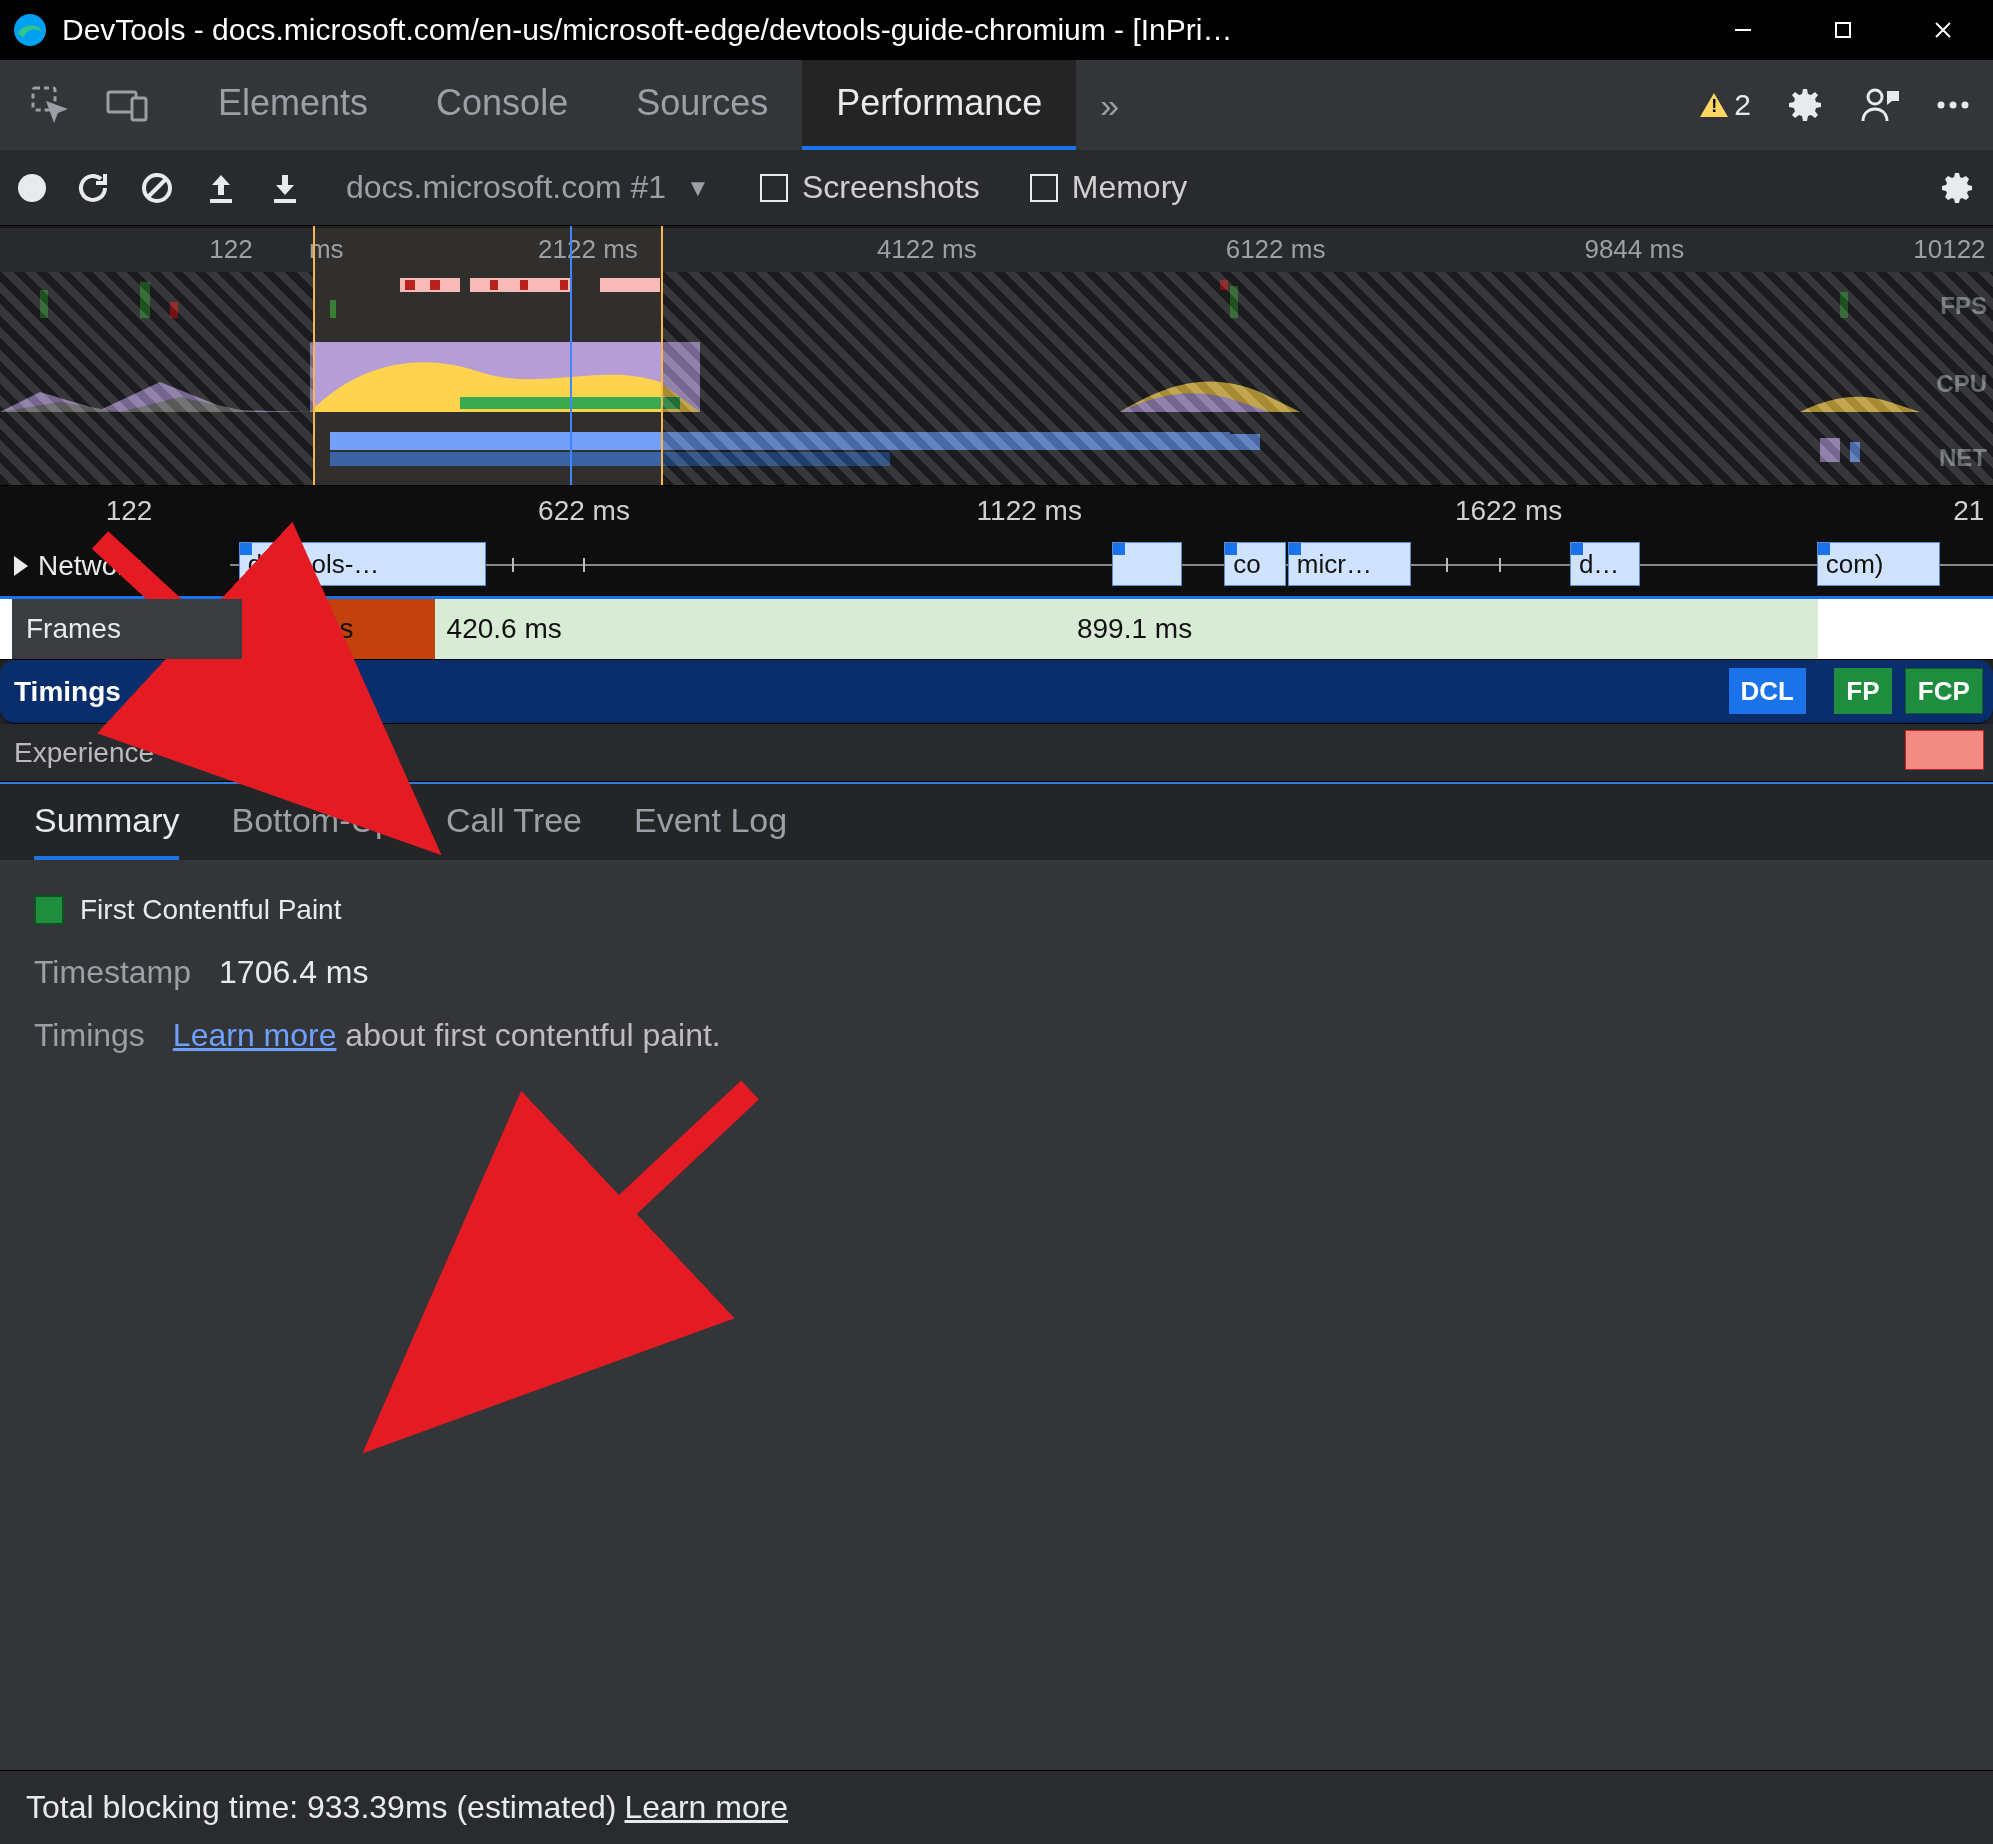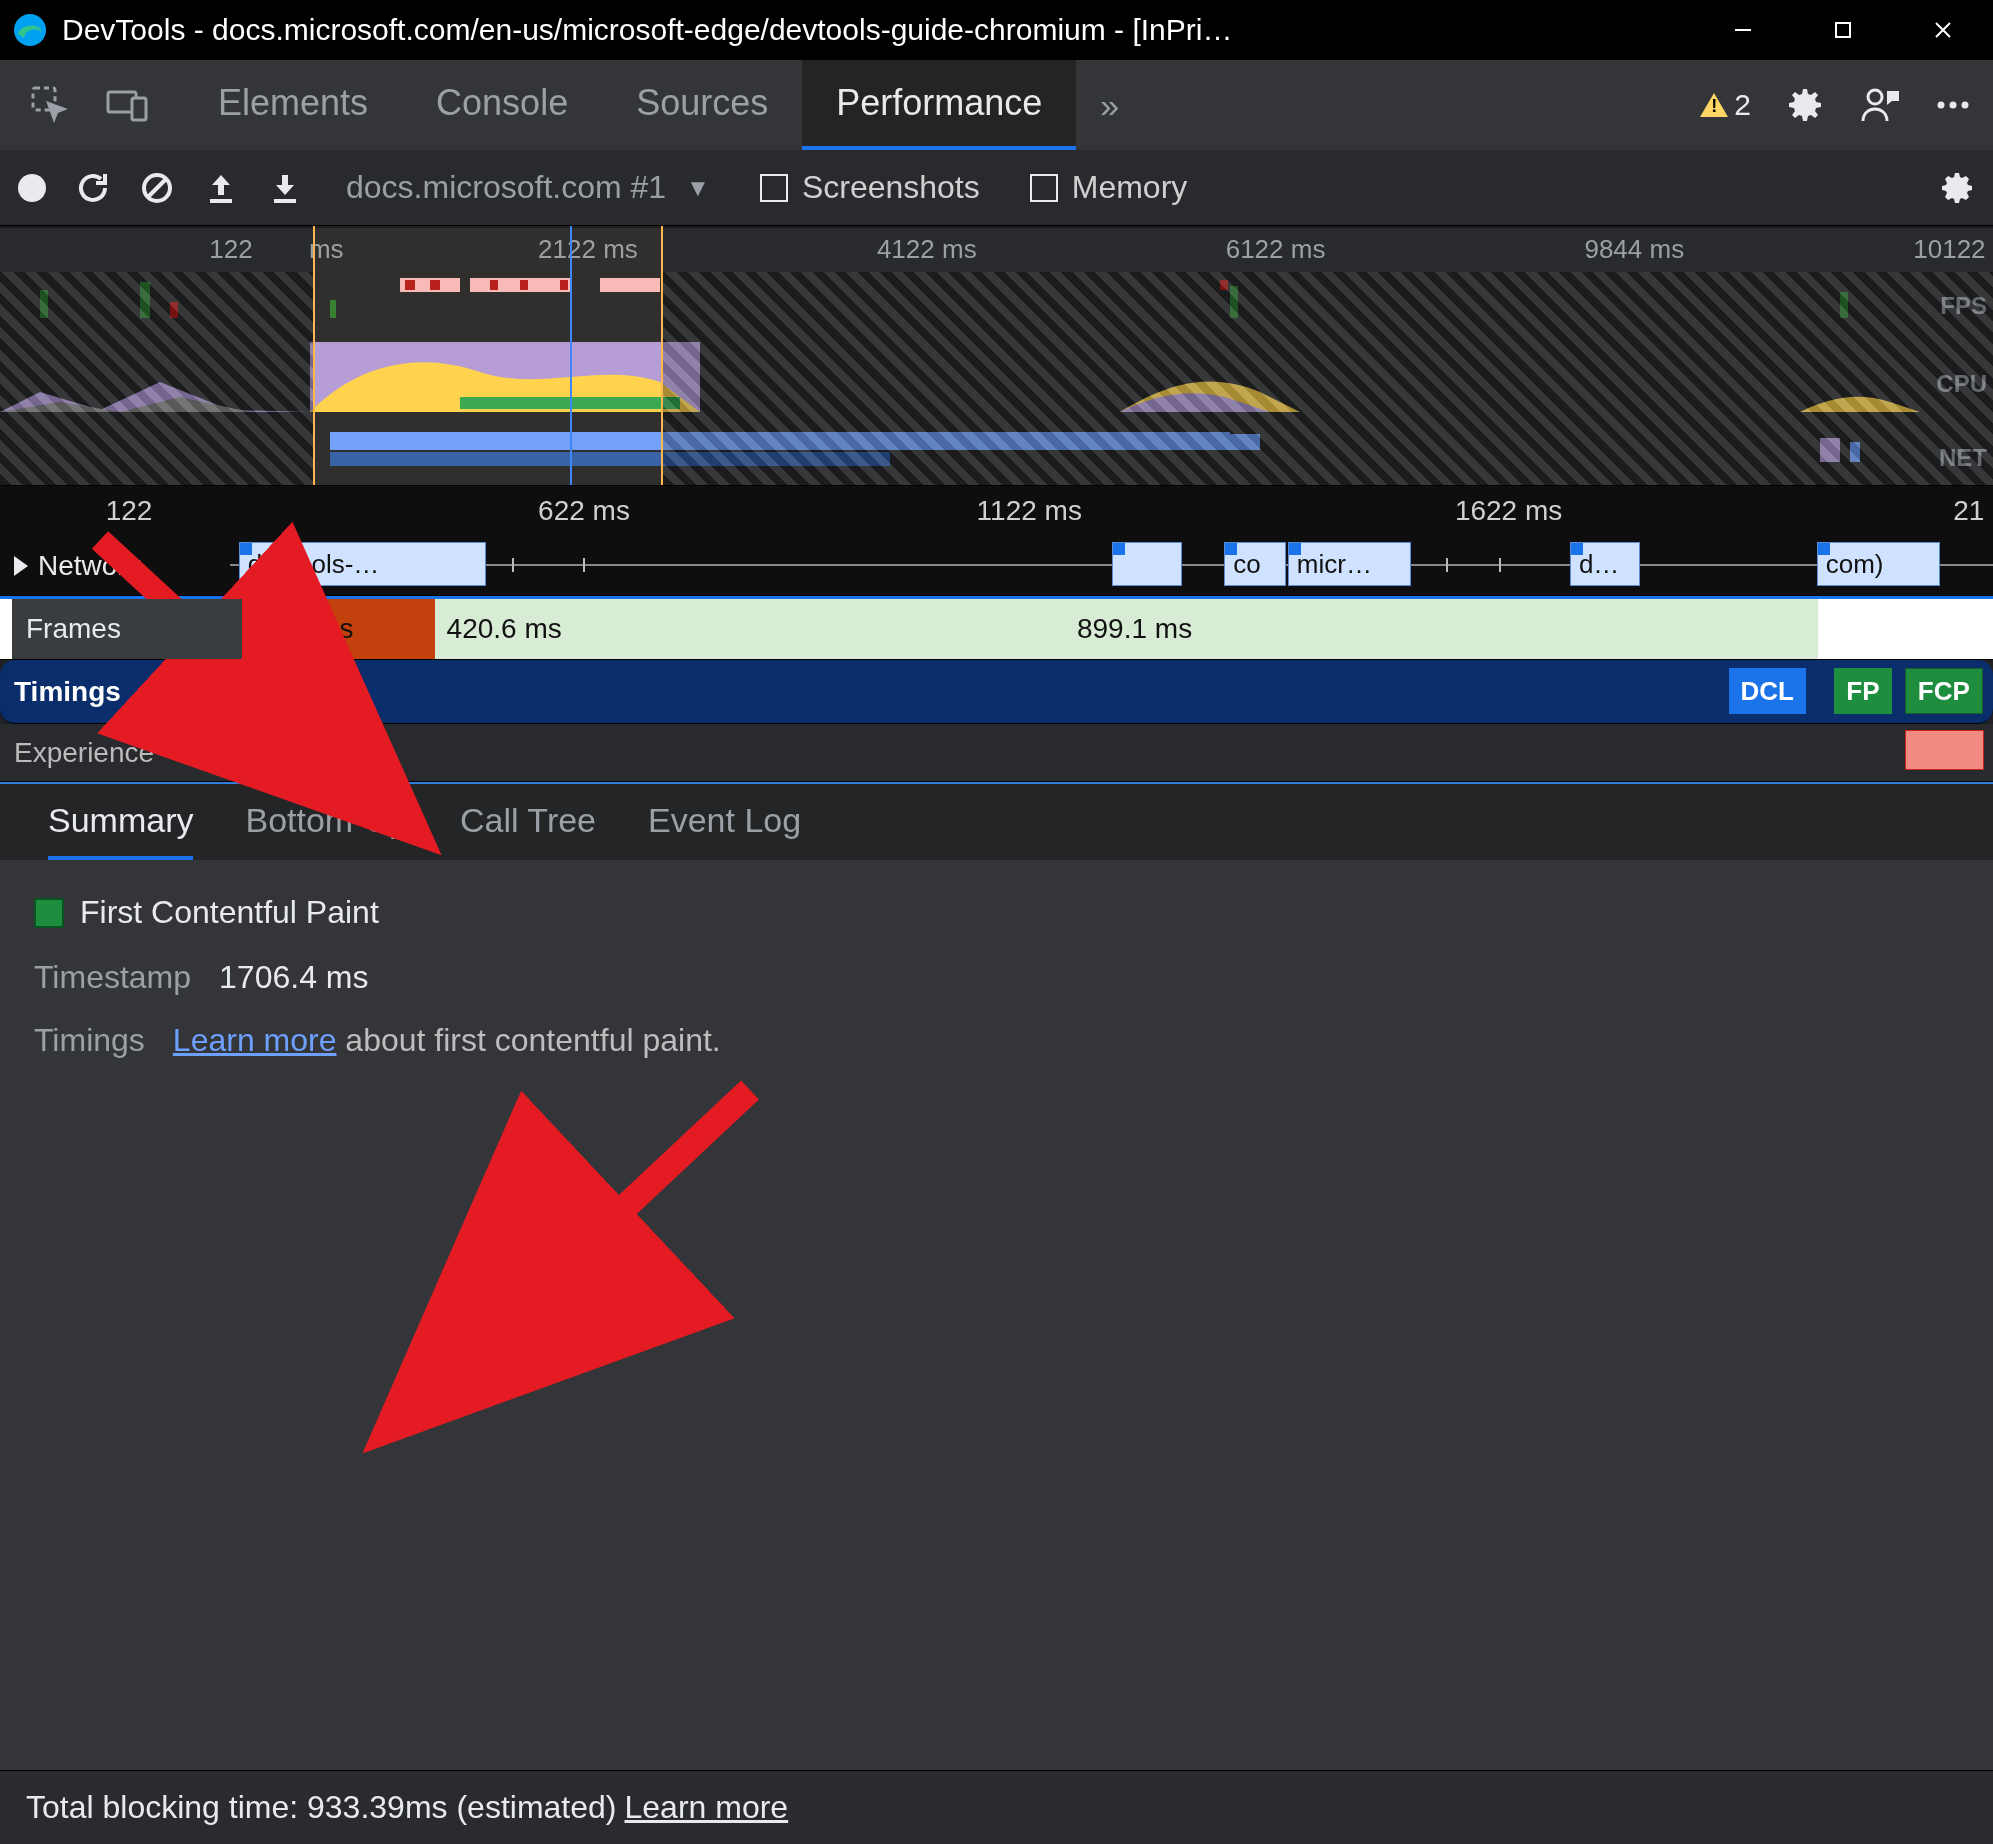--- a/index.html
+++ b/index.html
@@ -75,27 +75,27 @@
   .timings-row{height:64px;background:#0a2d6c;border-radius:15px;}
   .timings-row .rlabel{color:#fff;font-weight:600;}
   .timing-pill{position:absolute;top:8px;height:46px;display:flex;align-items:center;justify-content:center;color:#fff;font-size:26px;font-weight:600;padding:0 12px;}
   .timing-pill.dcl{background:#1a73e8;} .timing-pill.fp{background:#1e8e3e;} .timing-pill.fcp{background:#1e8e3e;border:1px solid #145c28;}
 
   .exp-row{height:58px;background:#292a2d;overflow:hidden;}
   .exp-row .rlabel{color:#bbb;}
   .exp-block{position:absolute;top:6px;height:40px;background:#f28b82;border:1px solid #c5221f;display:flex;align-items:center;justify-content:center;color:#111;}
 
   
-  .btabs{height:78px;background:#242527;display:flex;align-items:center;gap:52px;padding:0 48px;border-top:2px solid #2f7fe0;}
+  .btabs{height:78px;background:#242527;display:flex;align-items:center;gap:52px;padding:0 34px;border-top:2px solid #2f7fe0;}
   .btab{color:#9aa0a6;font-size:34px;height:100%;display:flex;align-items:center;border-bottom:4px solid transparent;}
   .btab.active{color:#e8eaed;border-bottom-color:#1a73e8;}
 
   
   .summary{flex:1;background:#333538;padding:34px;font-size:32px;color:#bdbdbd;position:relative;}
-  .summary .entry-title{display:flex;align-items:center;gap:16px;color:#e8eaed;font-size:32px;margin-bottom:28px;}
+  .summary .entry-title{display:flex;align-items:center;gap:16px;color:#e8eaed;font-size:28px;margin-bottom:28px;}
   .sq{width:30px;height:30px;background:#1e8e3e;border:2px solid #0b5320;}
   .summary .gridline{display:flex;gap:28px;margin-bottom:26px;font-size:32px;}
   .summary .gridline .k{color:#9aa0a6;}
   .summary .gridline .v{color:#e8eaed;}
   .summary a{color:#6ea0ff;text-decoration:underline;}
 
   .footer{height:74px;background:#2a2b2e;border-top:1px solid #000;display:flex;align-items:center;padding:0 26px;color:#e8eaed;font-size:32px;}
   .footer a{color:#e8eaed;text-decoration:underline;margin-left:8px;}
 
   

